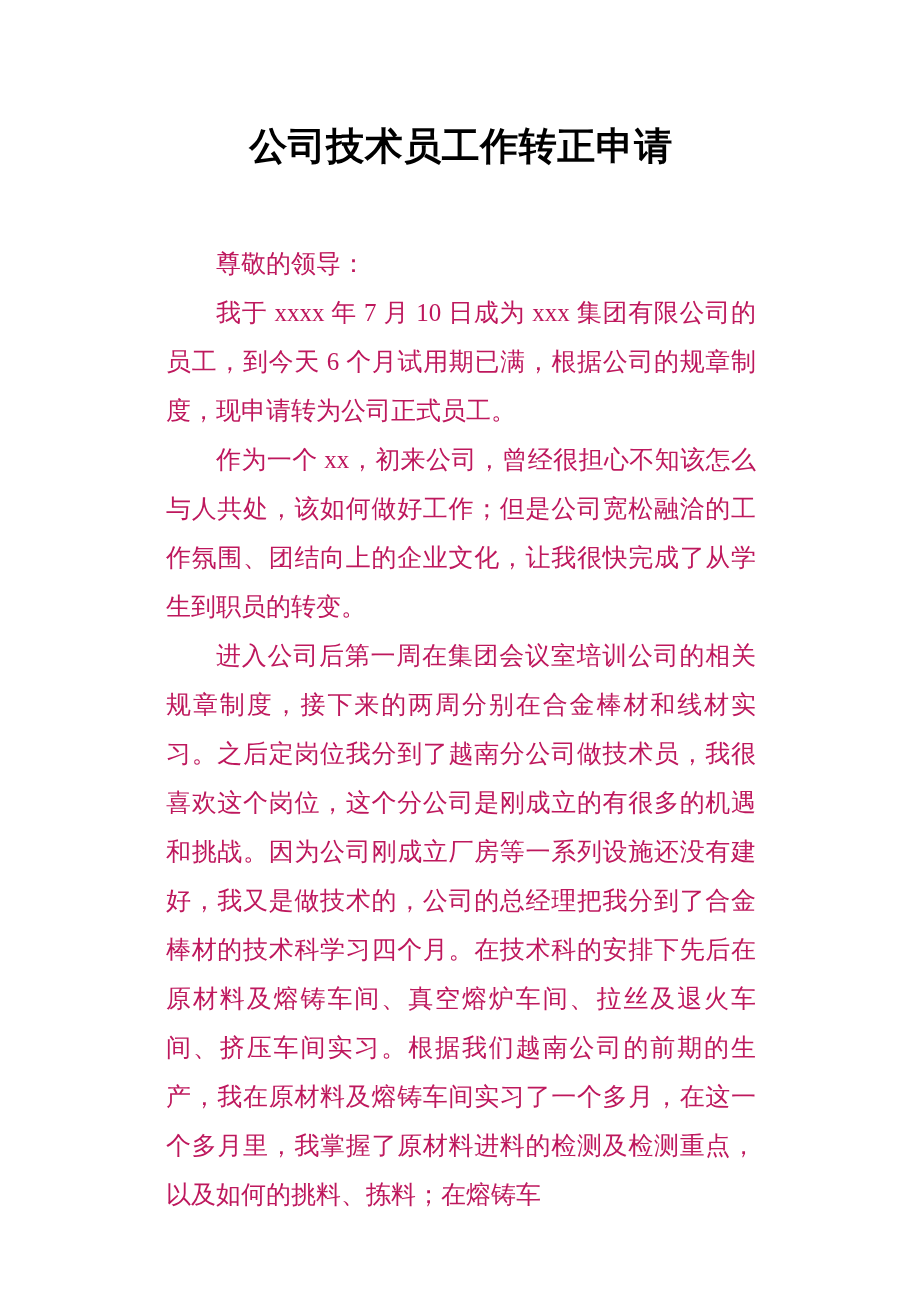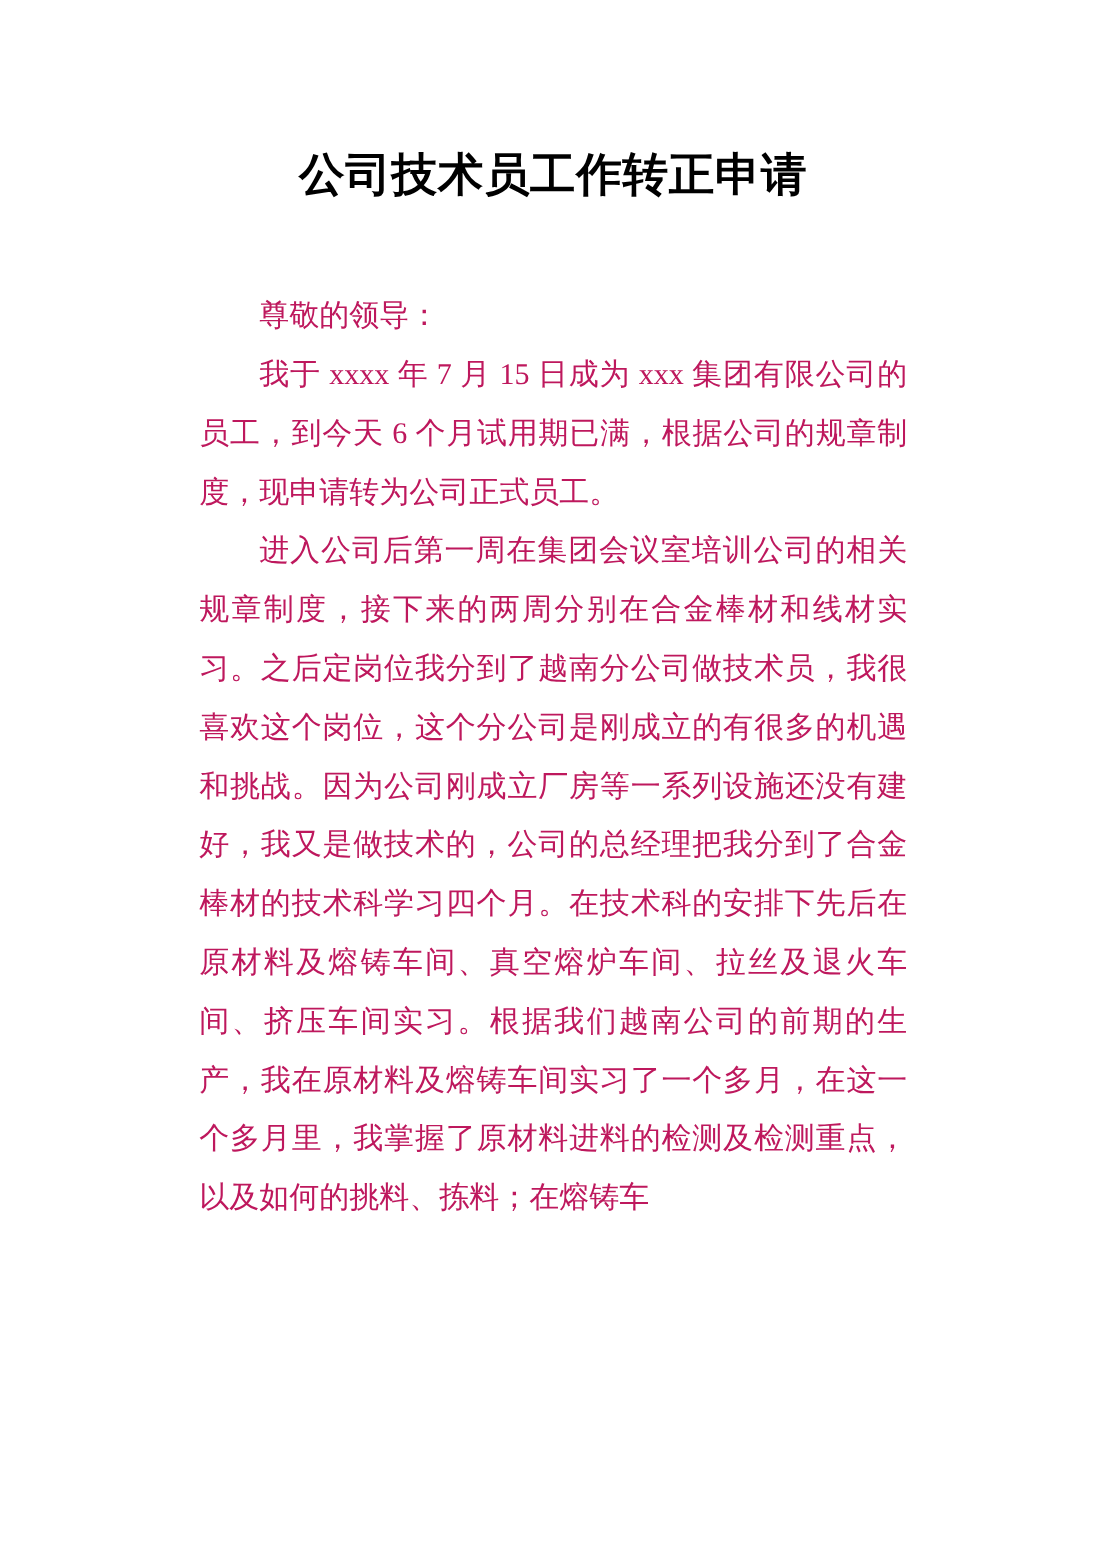--- a/index.html
+++ b/index.html
@@ -43,17 +43,18 @@
     }
   </style>
 </head>
 <body>
 
 <div class="page">
   <h1 class="doc-title">公司技术员工作转正申请</h1>
 
   <p class="para">尊敬的领导：</p>
 
-  <p class="para">我于 xxxx 年 7 月 15 日成为 xxx 集团有限公司的员工，到今天 6 个月试用期已满，根据公司的规章制度，现申请转为公司正式员工。</p>
+  <p class="para">我于 xxxx 年 7 月 10 日成为 xxx 集团有限公司的员工，到今天 6 个月试用期已满，根据公司的规章制度，现申请转为公司正式员工。</p>
 
+  <p class="para">作为一个 xx，初来公司，曾经很担心不知该怎么与人共处，该如何做好工作；但是公司宽松融洽的工作氛围、团结向上的企业文化，让我很快完成了从学生到职员的转变。</p>
 
   <p class="para">进入公司后第一周在集团会议室培训公司的相关规章制度，接下来的两周分别在合金棒材和线材实习。之后定岗位我分到了越南分公司做技术员，我很喜欢这个岗位，这个分公司是刚成立的有很多的机遇和挑战。因为公司刚成立厂房等一系列设施还没有建好，我又是做技术的，公司的总经理把我分到了合金棒材的技术科学习四个月。在技术科的安排下先后在原材料及熔铸车间、真空熔炉车间、拉丝及退火车间、挤压车间实习。根据我们越南公司的前期的生产，我在原材料及熔铸车间实习了一个多月，在这一个多月里，我掌握了原材料进料的检测及检测重点，以及如何的挑料、拣料；在熔铸车</p>
 </div>
 
 </body></html>

